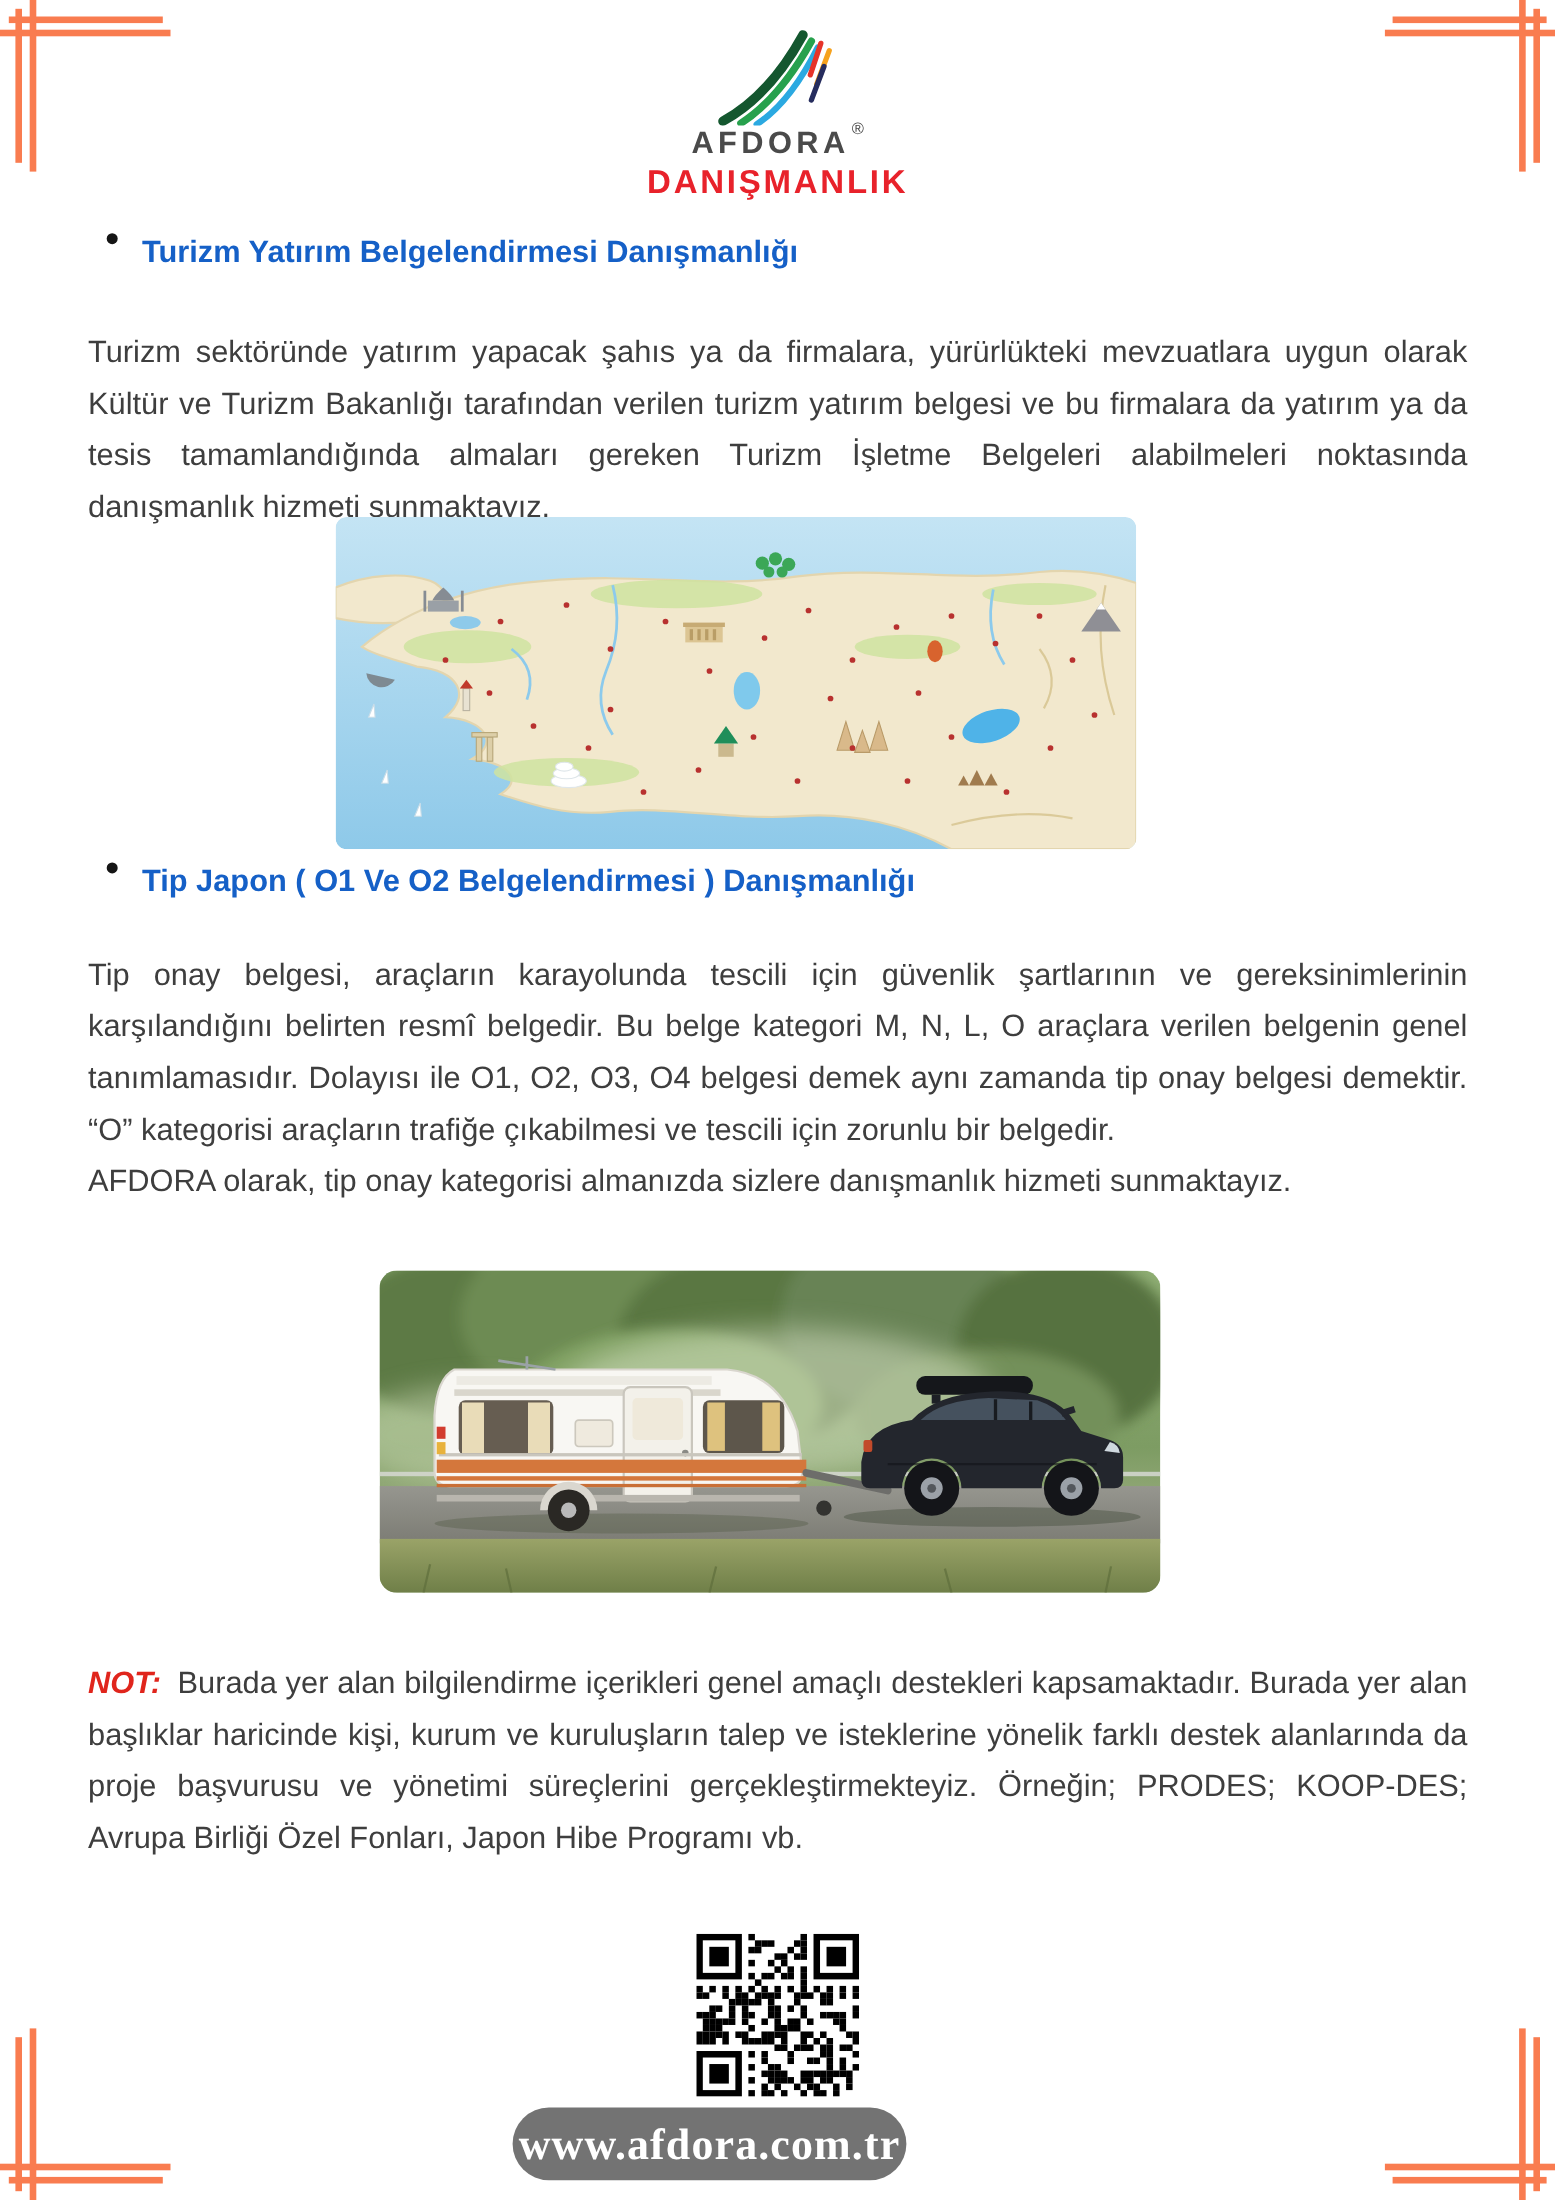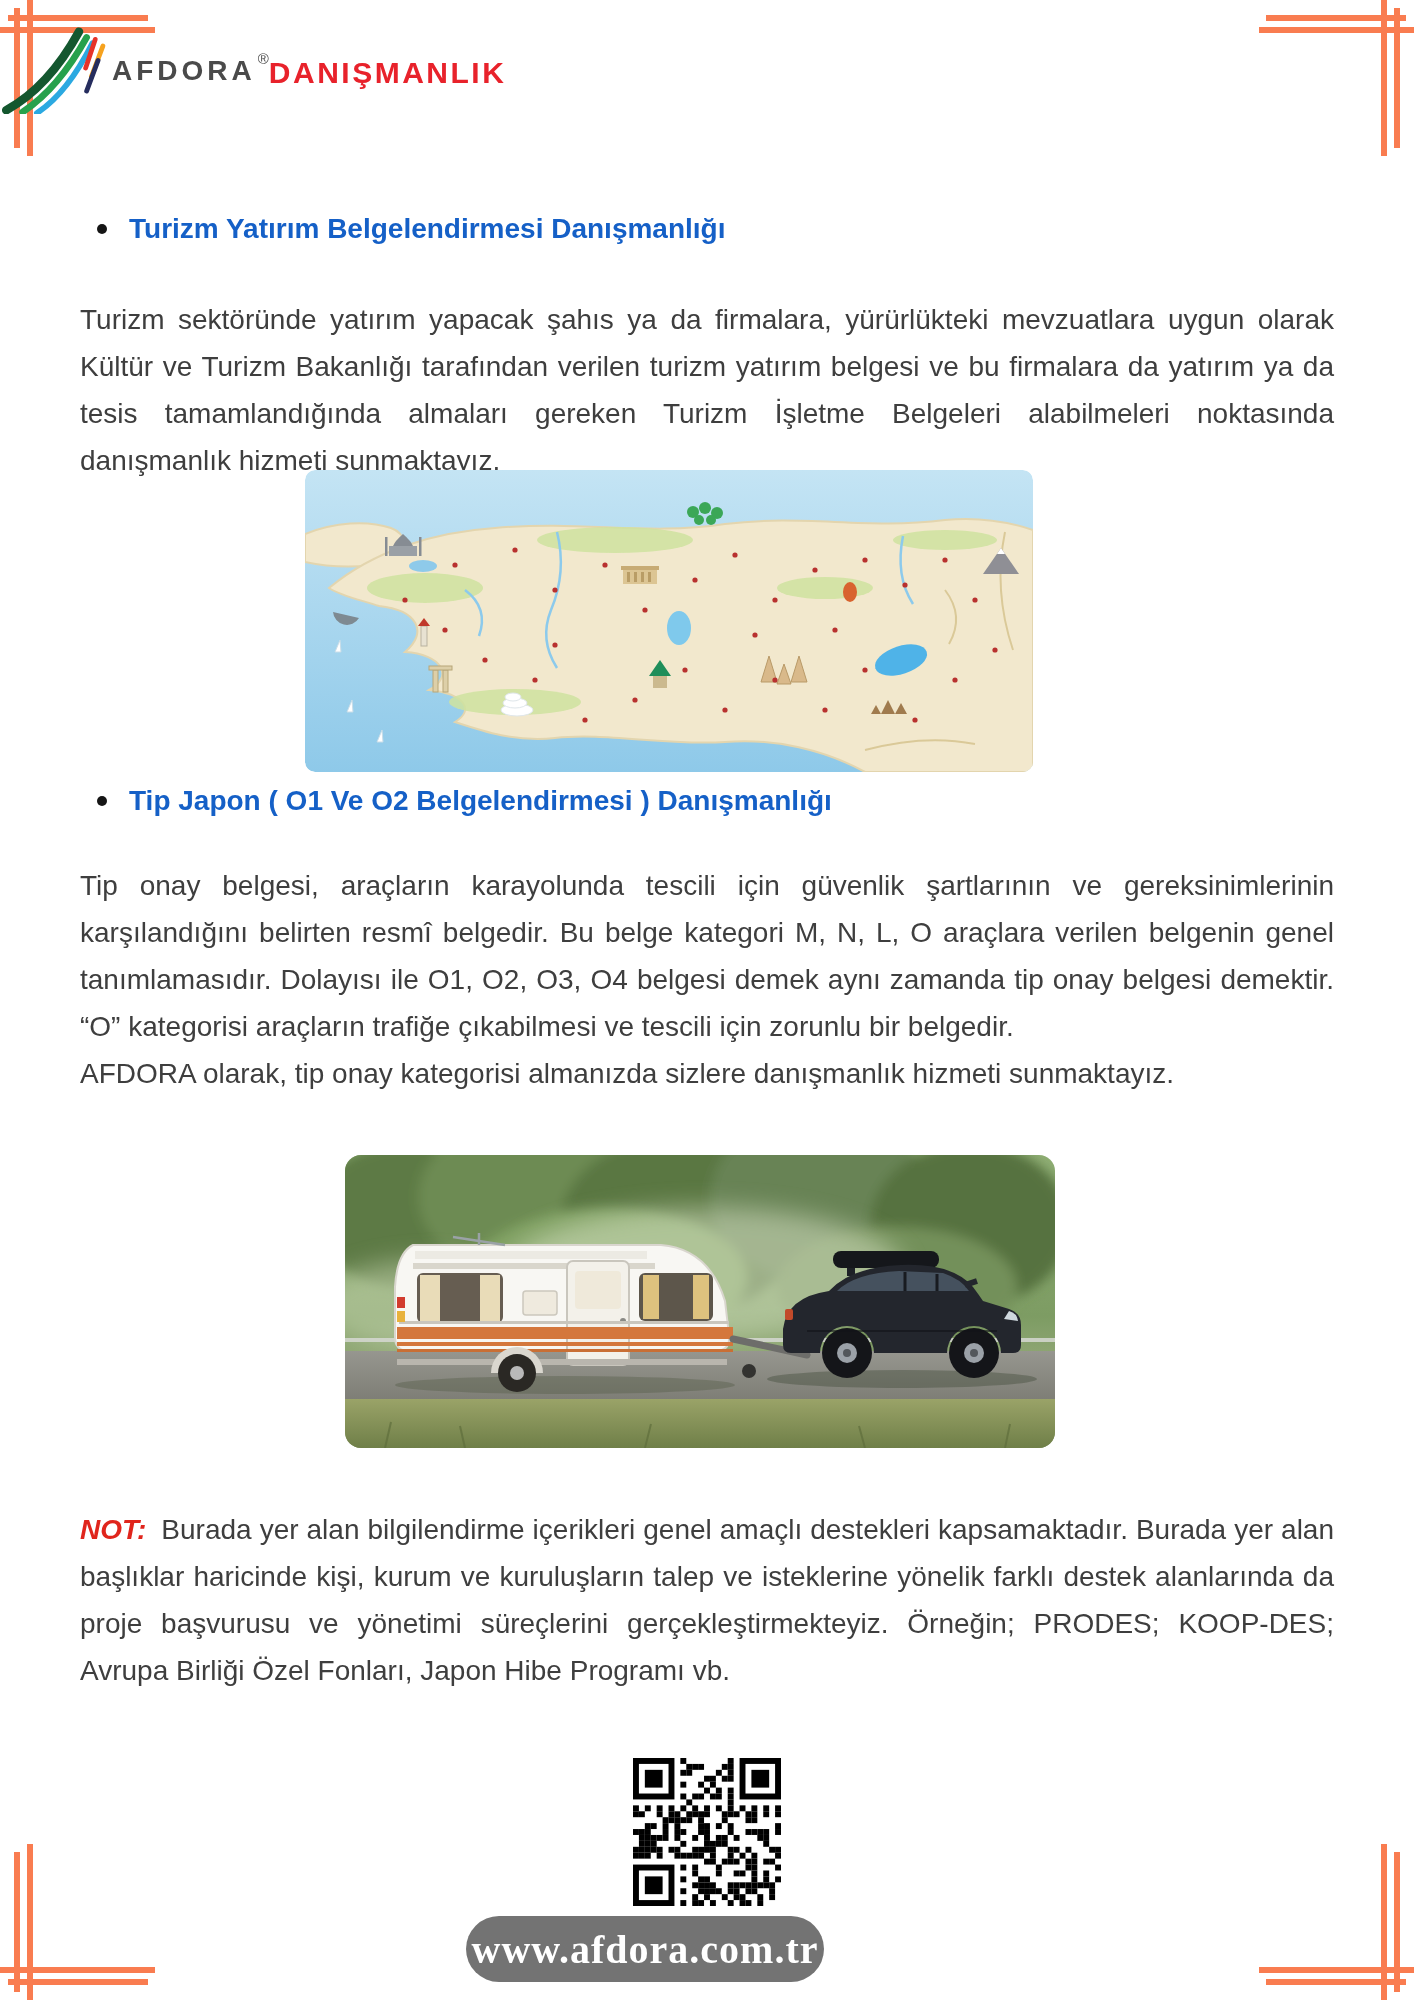--- a/index.html
+++ b/index.html
@@ -9,29 +9,29 @@
 
   
   .corner{position:absolute;width:160px;height:160px;color:#f97c50;pointer-events:none;}
   .corner svg{display:block;width:100%;height:100%;}
   .corner.tl{top:0;left:0;}
   .corner.tr{top:0;right:0;transform:scaleX(-1);}
   .corner.bl{bottom:0;left:0;transform:scaleY(-1);}
   .corner.br{bottom:0;right:0;transform:scale(-1,-1);}
 
   
-  .logo{position:absolute;top:26px;left:0;right:0;display:flex;flex-direction:row;align-items:center;}
+  .logo{position:absolute;top:26px;left:0;right:0;display:flex;flex-direction:column;align-items:center;}
   .logo-swoosh{width:112px;height:88px;}
   .brand-row{display:flex;align-items:flex-start;line-height:1;margin-top:2px;}
   .brand{font-weight:bold;font-size:28px;letter-spacing:4px;color:#4a4a4a;}
   .reg{font-size:15px;color:#4a4a4a;position:relative;top:-6px;margin-left:2px;}
   .brand-sub{font-weight:bold;font-size:30px;letter-spacing:2.5px;color:#e8222b;margin-top:5px;}
 
   
-  .heading{position:absolute;left:97px;right:80px;display:flex;align-items:center;gap:22px;
+  .heading{position:absolute;left:97px;right:80px;display:flex;align-items:flex-start;gap:22px;
            color:#1560c7;font-size:28px;font-weight:bold;line-height:34px;}
   .bullet{width:10px;height:10px;border-radius:50%;background:#151515;flex:none;}
   .h1{top:212px;}
   .h2{top:784px;}
 
   
   .para{position:absolute;left:80px;width:1254px;font-size:28px;line-height:47px;
         color:#3e3e3e;text-align:justify;}
   .para p{margin:0;}
   .p1{top:284px;margin-top:12px;}

